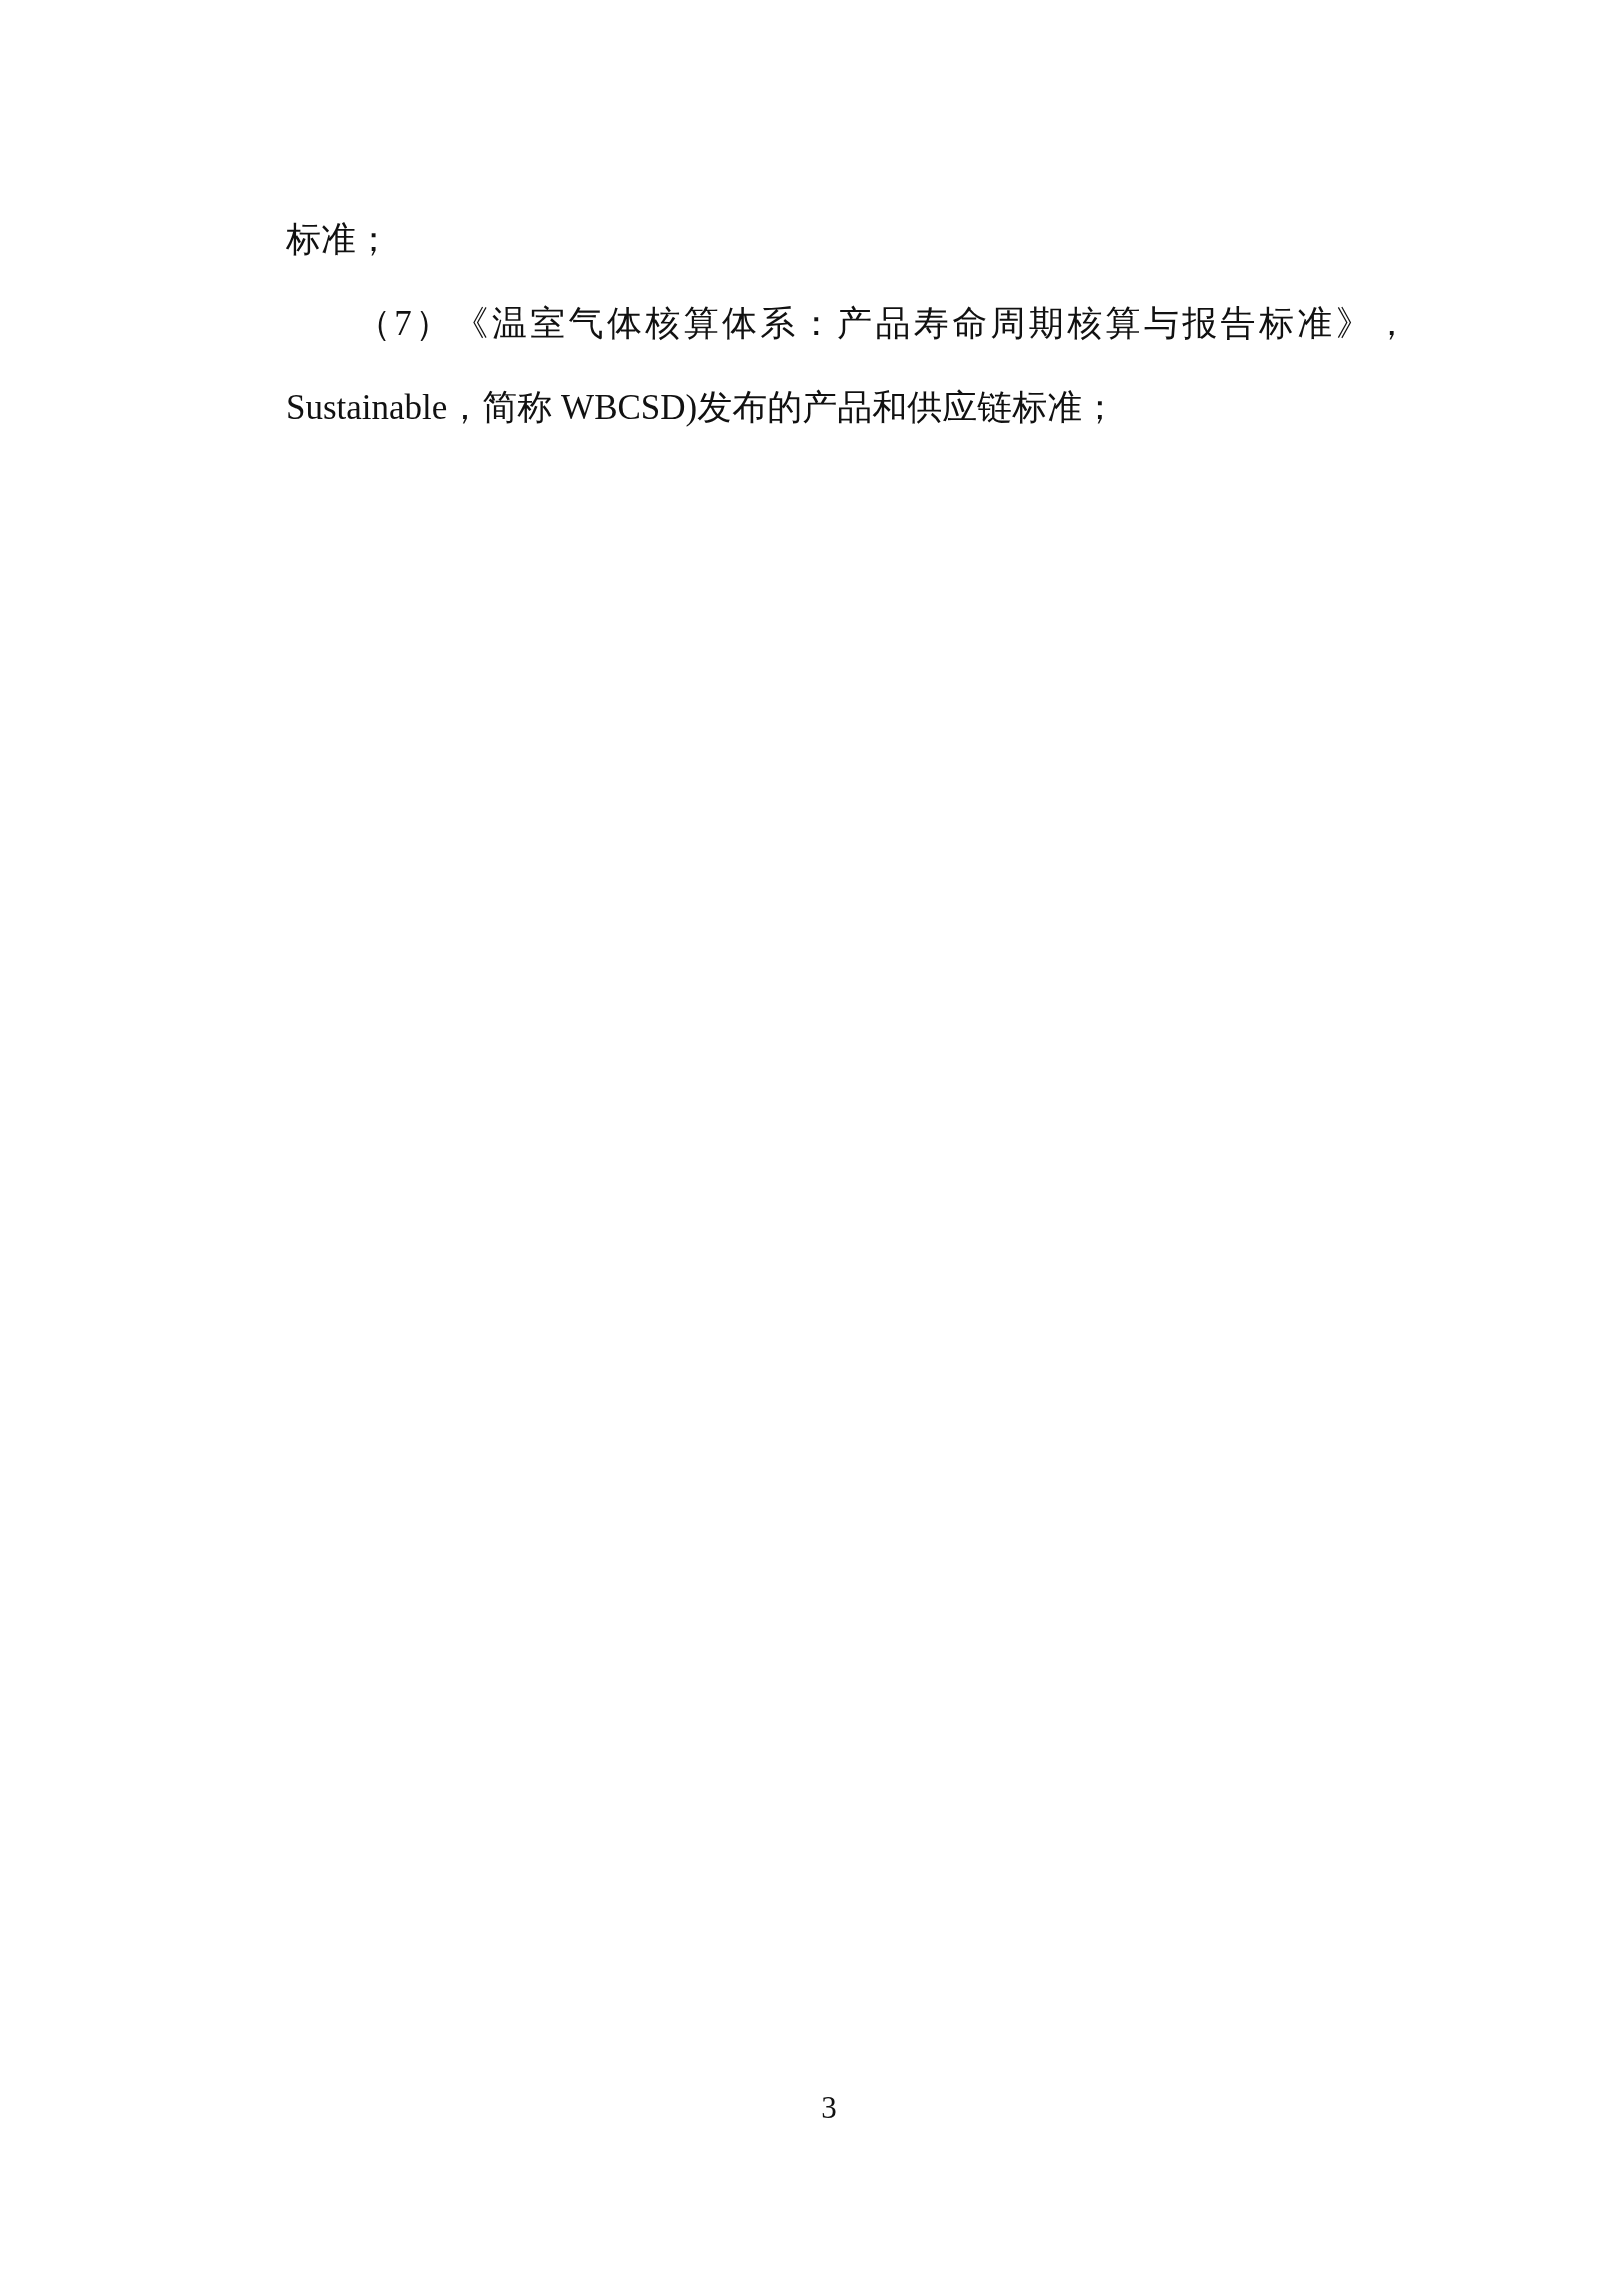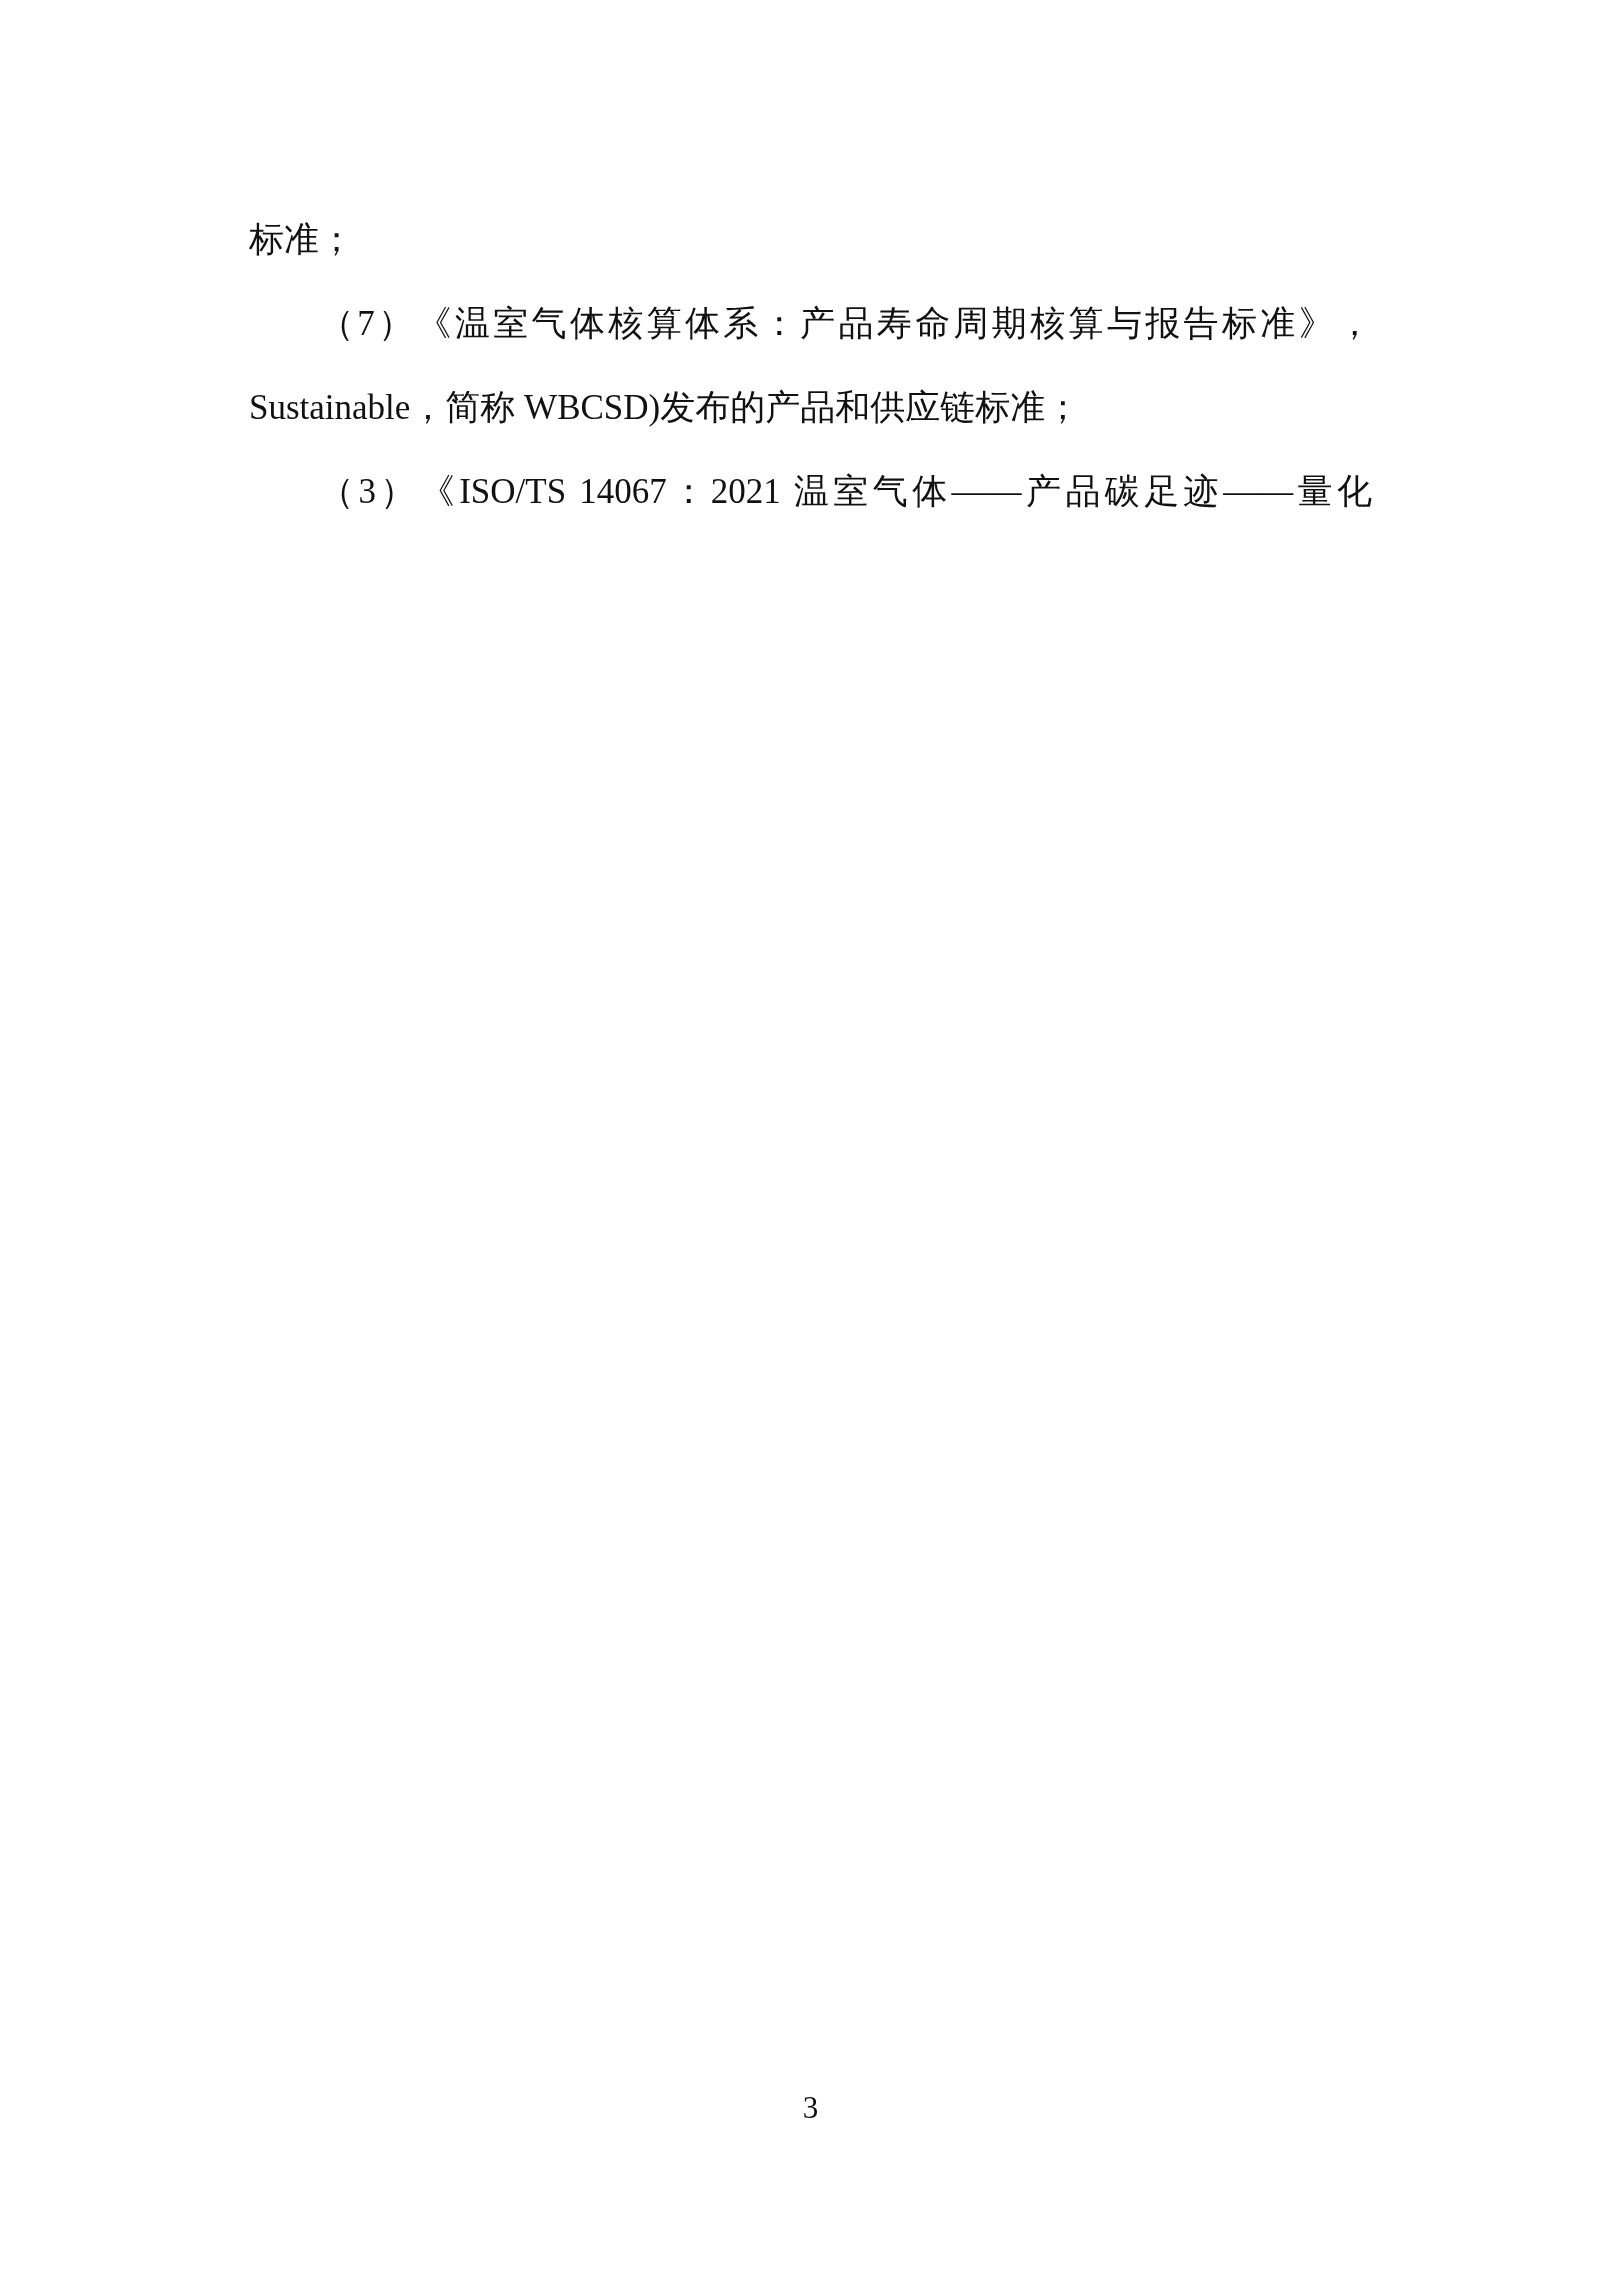--- a/index.html
+++ b/index.html
@@ -12,20 +12,21 @@
     height: 2293px;
     position: relative;
     font-family: "Liberation Serif", "DejaVu Serif", serif;
     color: #111111;
     overflow: hidden;
   }
   .page {
     position: absolute;
     inset: 0;
     background: #ffffff;
+    margin-left: 37px;
   }
   .doc-body {
     position: absolute;
     left: 249px;
     top: 198px;
     width: 1123px;
   }
   .doc-line {
     font-size: 35px;
     height: 84px;
@@ -54,19 +55,18 @@
 </style>
 </head>
 <body>
 
 <div class="page">
 
   <div class="doc-body">
     <div class="doc-line">标准；</div>
     <div class="doc-line justify indent">（7）《温室气体核算体系：产品寿命周期核算与报告标准》，</div>
     <div class="doc-line">Sustainable，简称 WBCSD)发布的产品和供应链标准；</div>
-    <div class="doc-line justify indent">（3）《ISO/TS 14067：2021 温室气体——产品碳足迹——量化</div>
   </div>
 
   <div class="page-number">3</div>
 
 </div>
 
 
 </body></html>

